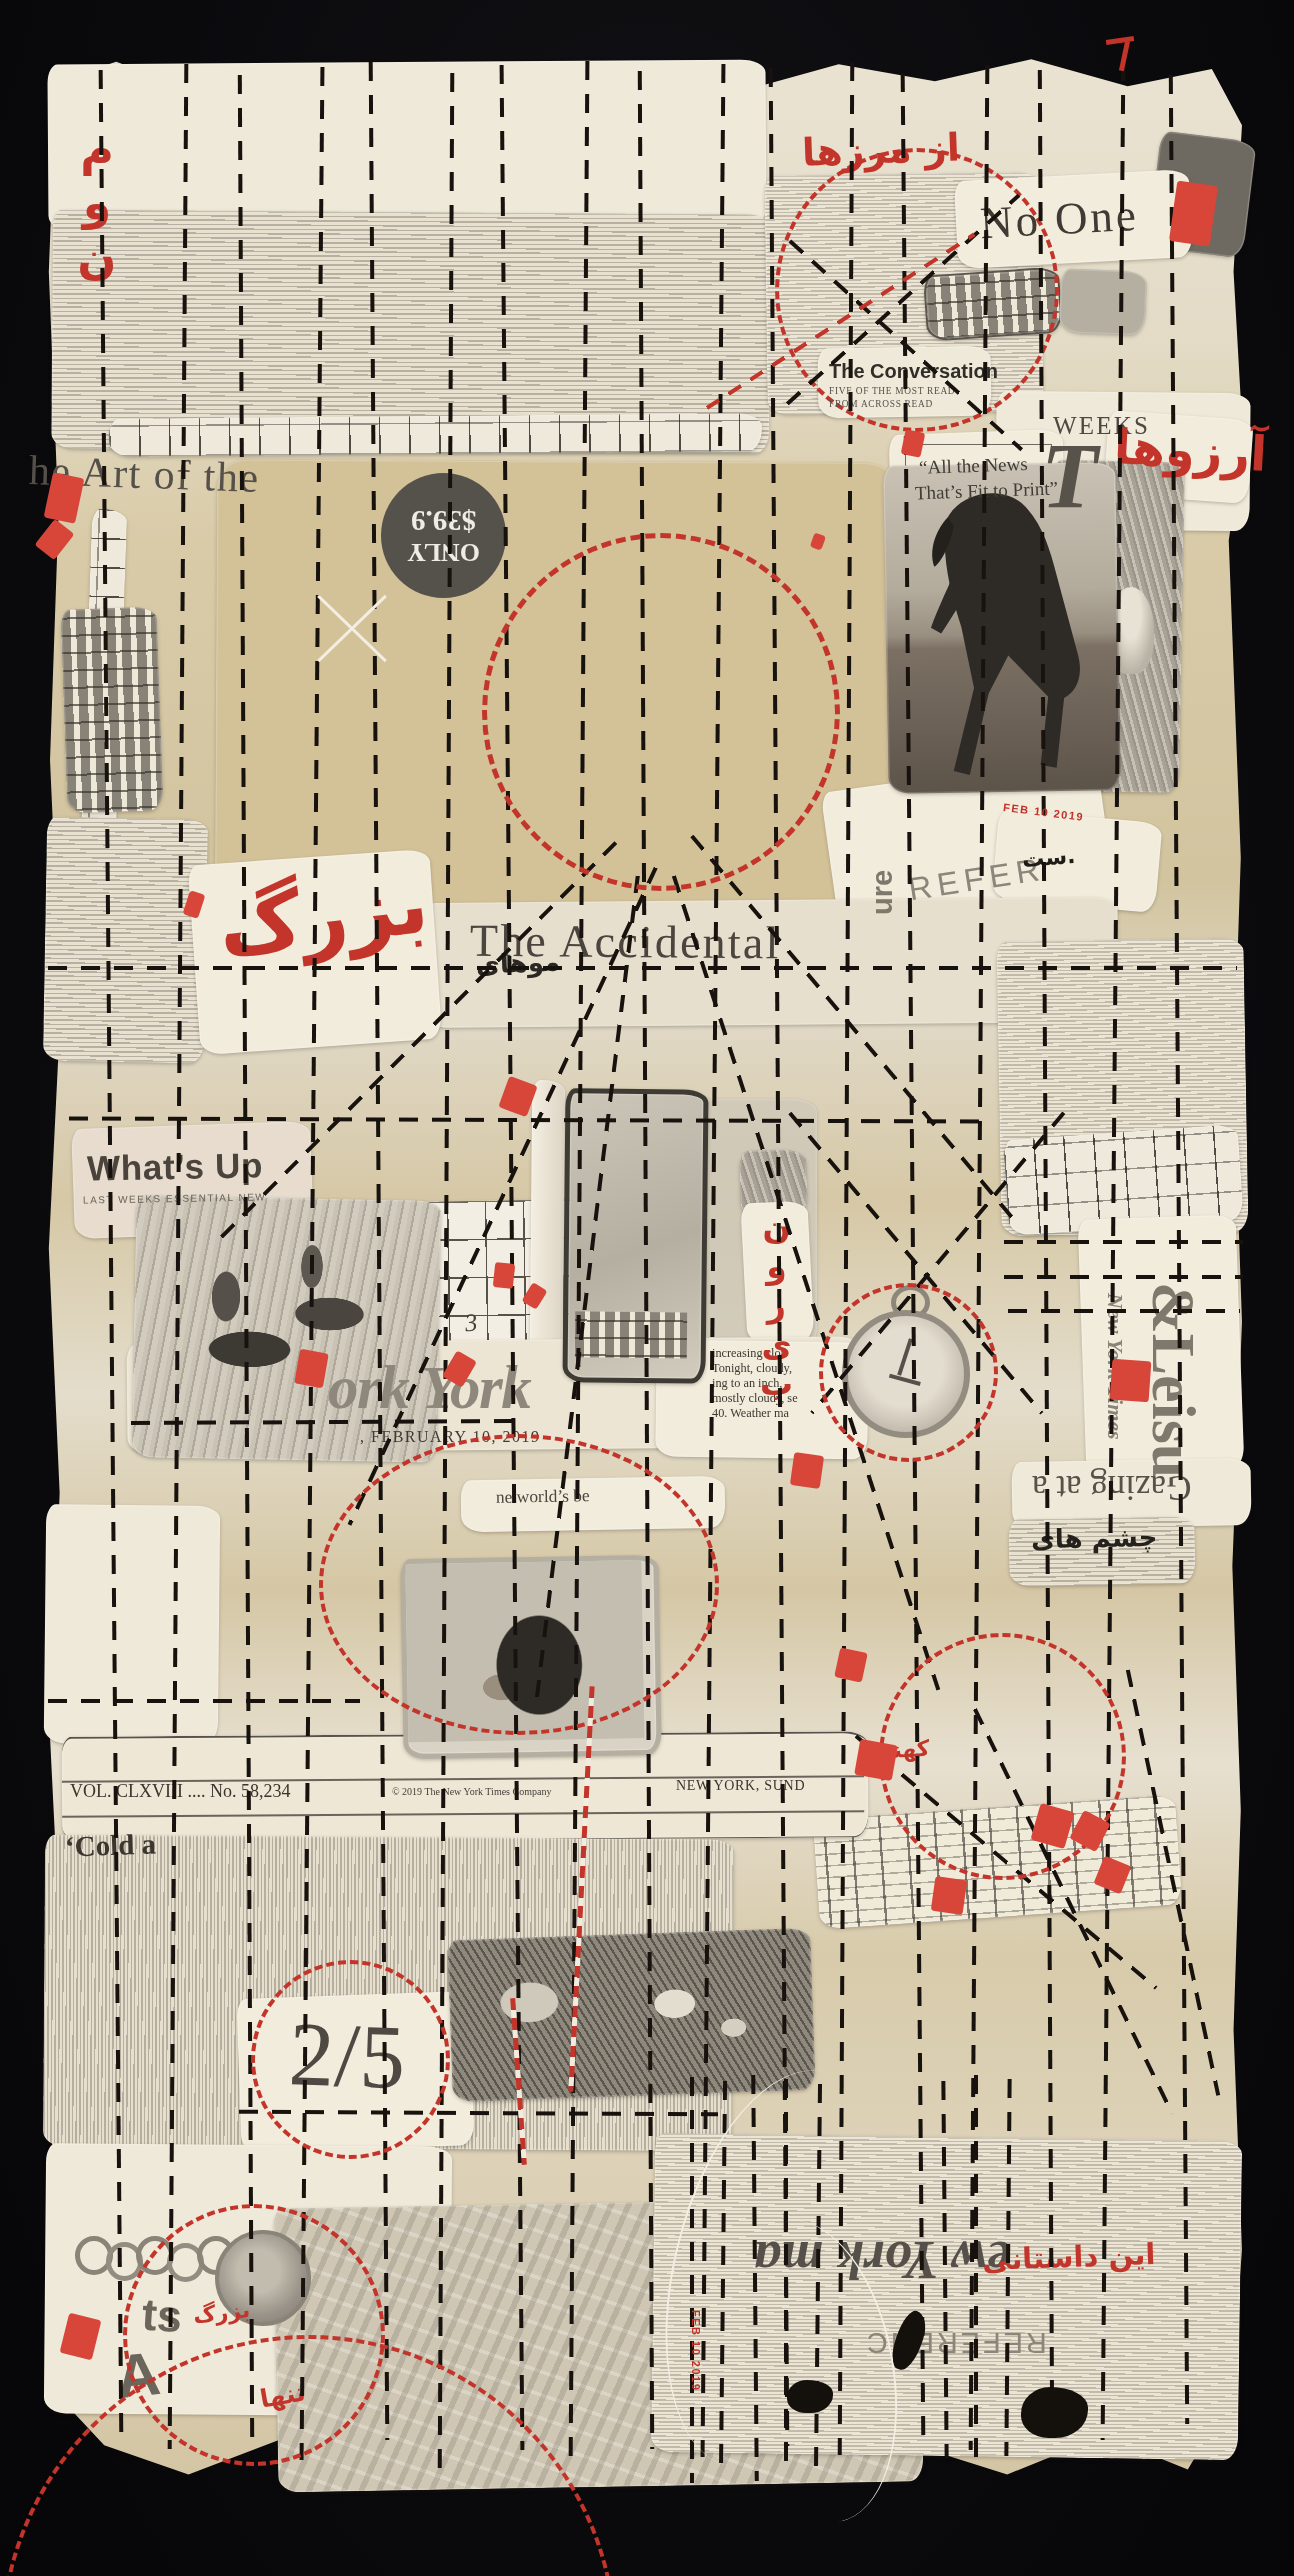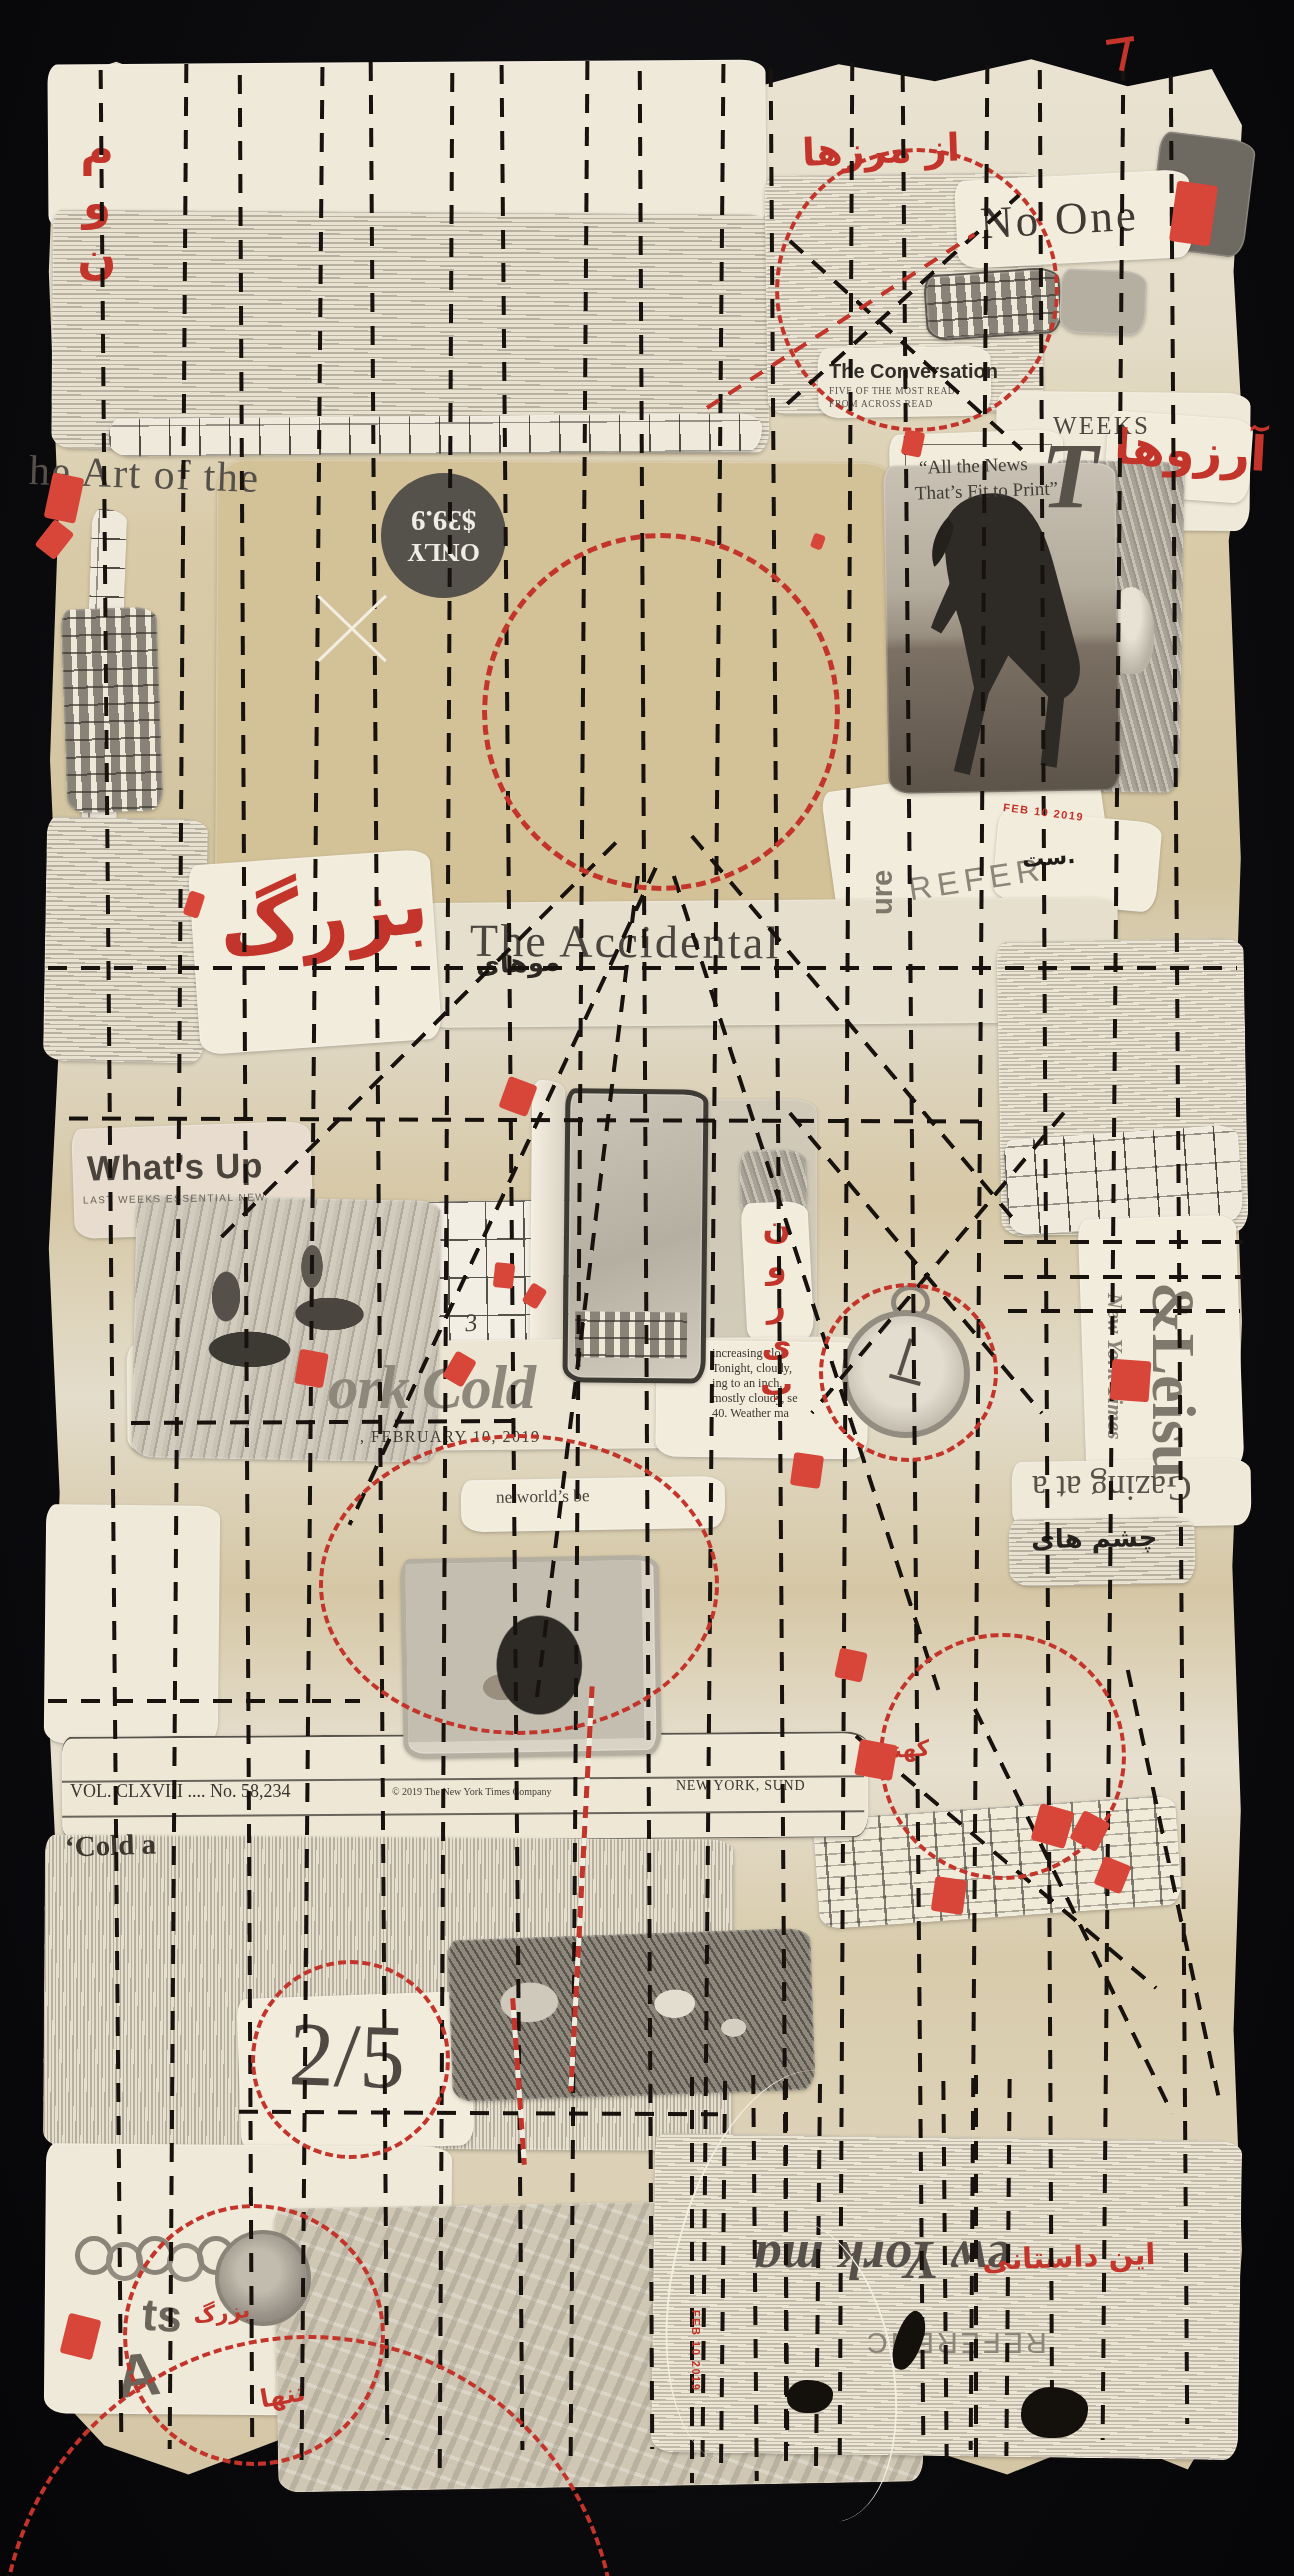--- a/index.html
+++ b/index.html
@@ -214,21 +214,21 @@
   <div class="txt serif" style="left:470px;top:915px;font-size:46px;letter-spacing:2.2px;color:#4a453e;transform:rotate(.5deg);">The Accidental</div>
   <div class="txt sans" style="left:908px;top:861px;font-size:32px;letter-spacing:5.8px;color:#8b857a;transform:rotate(-9deg);">REFER</div>
   <div class="txt sans" style="left:866px;top:915px;font-size:29px;font-weight:bold;color:#7d776c;transform:rotate(-90deg);transform-origin:0 0;">ure</div>
   <div class="txt sans" style="left:1003px;top:806px;font-size:11px;font-weight:bold;letter-spacing:1.5px;color:#c23227;transform:rotate(7deg);z-index:7;">FEB 10 2019</div>
   <div class="farsi farsi-black" style="left:1022px;top:845px;font-size:22px;transform:rotate(-5deg);color:#1f1b17;">ست.</div>
 
   <div class="txt sans" style="left:87px;top:1147px;font-size:35px;font-weight:bold;color:#4a443c;letter-spacing:0.7px;transform:rotate(-1deg);">What’s Up</div>
   <div class="txt sans" style="left:83px;top:1193px;font-size:10px;letter-spacing:1.5px;color:#6b645a;transform:rotate(-1deg);">LAST WEEKS ESSENTIAL NEW</div>
   <div class="txt serif" style="left:465px;top:1309px;font-size:25px;font-style:italic;color:#45403a;transform:rotate(-6deg);">3</div>
 
-  <div class="txt serif" style="left:328px;top:1353px;font-size:61px;font-weight:bold;font-style:italic;color:#8e887c;letter-spacing:-1.5px;">ork Cold</div>
+  <div class="txt serif" style="left:328px;top:1353px;font-size:61px;font-weight:bold;font-style:italic;color:#8e887c;letter-spacing:-1.5px;">ork York</div>
   <div class="abs" style="left:712px;top:1346px;z-index:5;font-family:'Liberation Serif',serif;font-size:12.3px;line-height:15px;color:#3d3830;">
     <div>increasing clou</div>
     <div>Tonight, cloudy,</div>
     <div>ing to an inch,</div>
     <div>mostly cloudy, se</div>
     <div>40.  Weather  ma</div>
   </div>
   <div class="txt serif" style="left:360px;top:1428px;font-size:16px;letter-spacing:1.5px;color:#3f3a33;">, FEBRUARY 10, 2019</div>
   <div class="txt serif" style="left:496px;top:1486px;font-size:17.4px;color:#4c463e;transform:rotate(-1deg);">ne world’s be</div>
 

